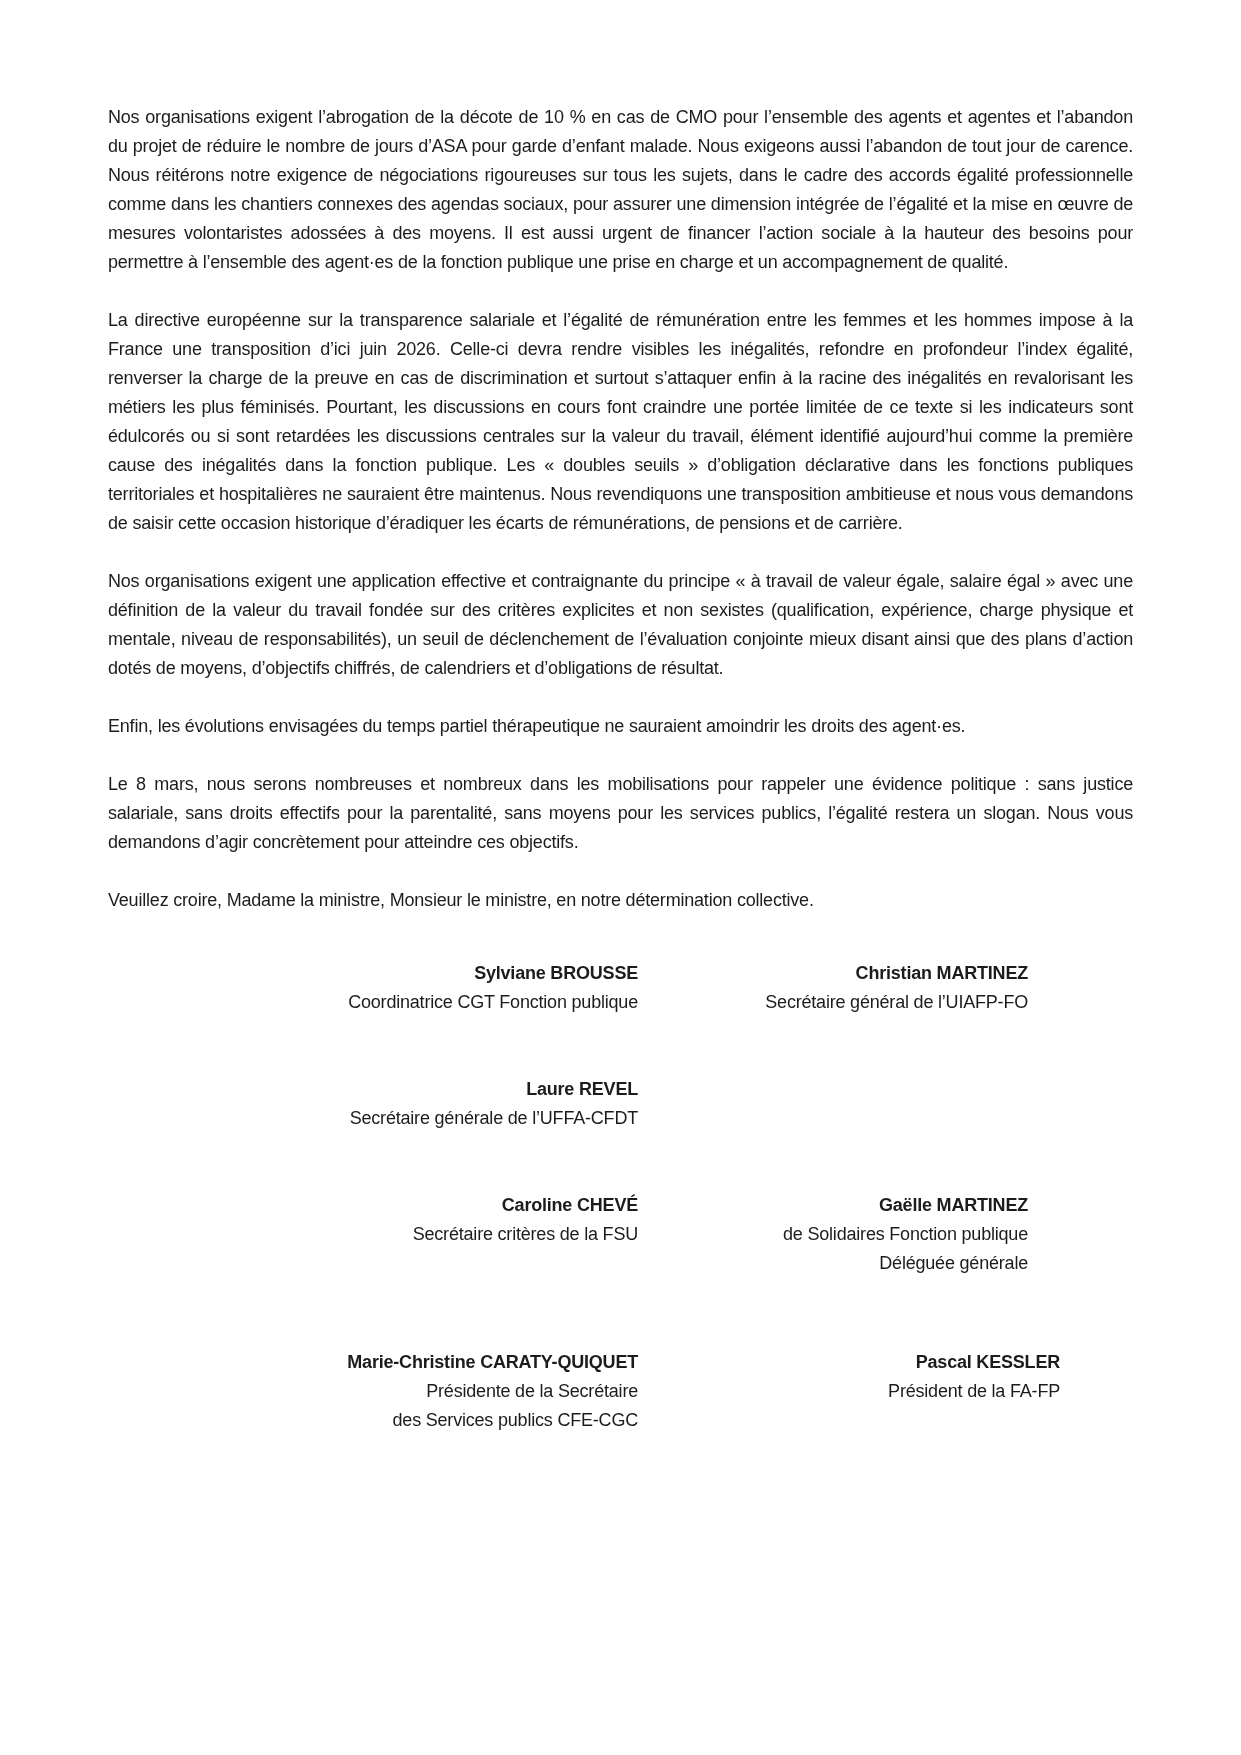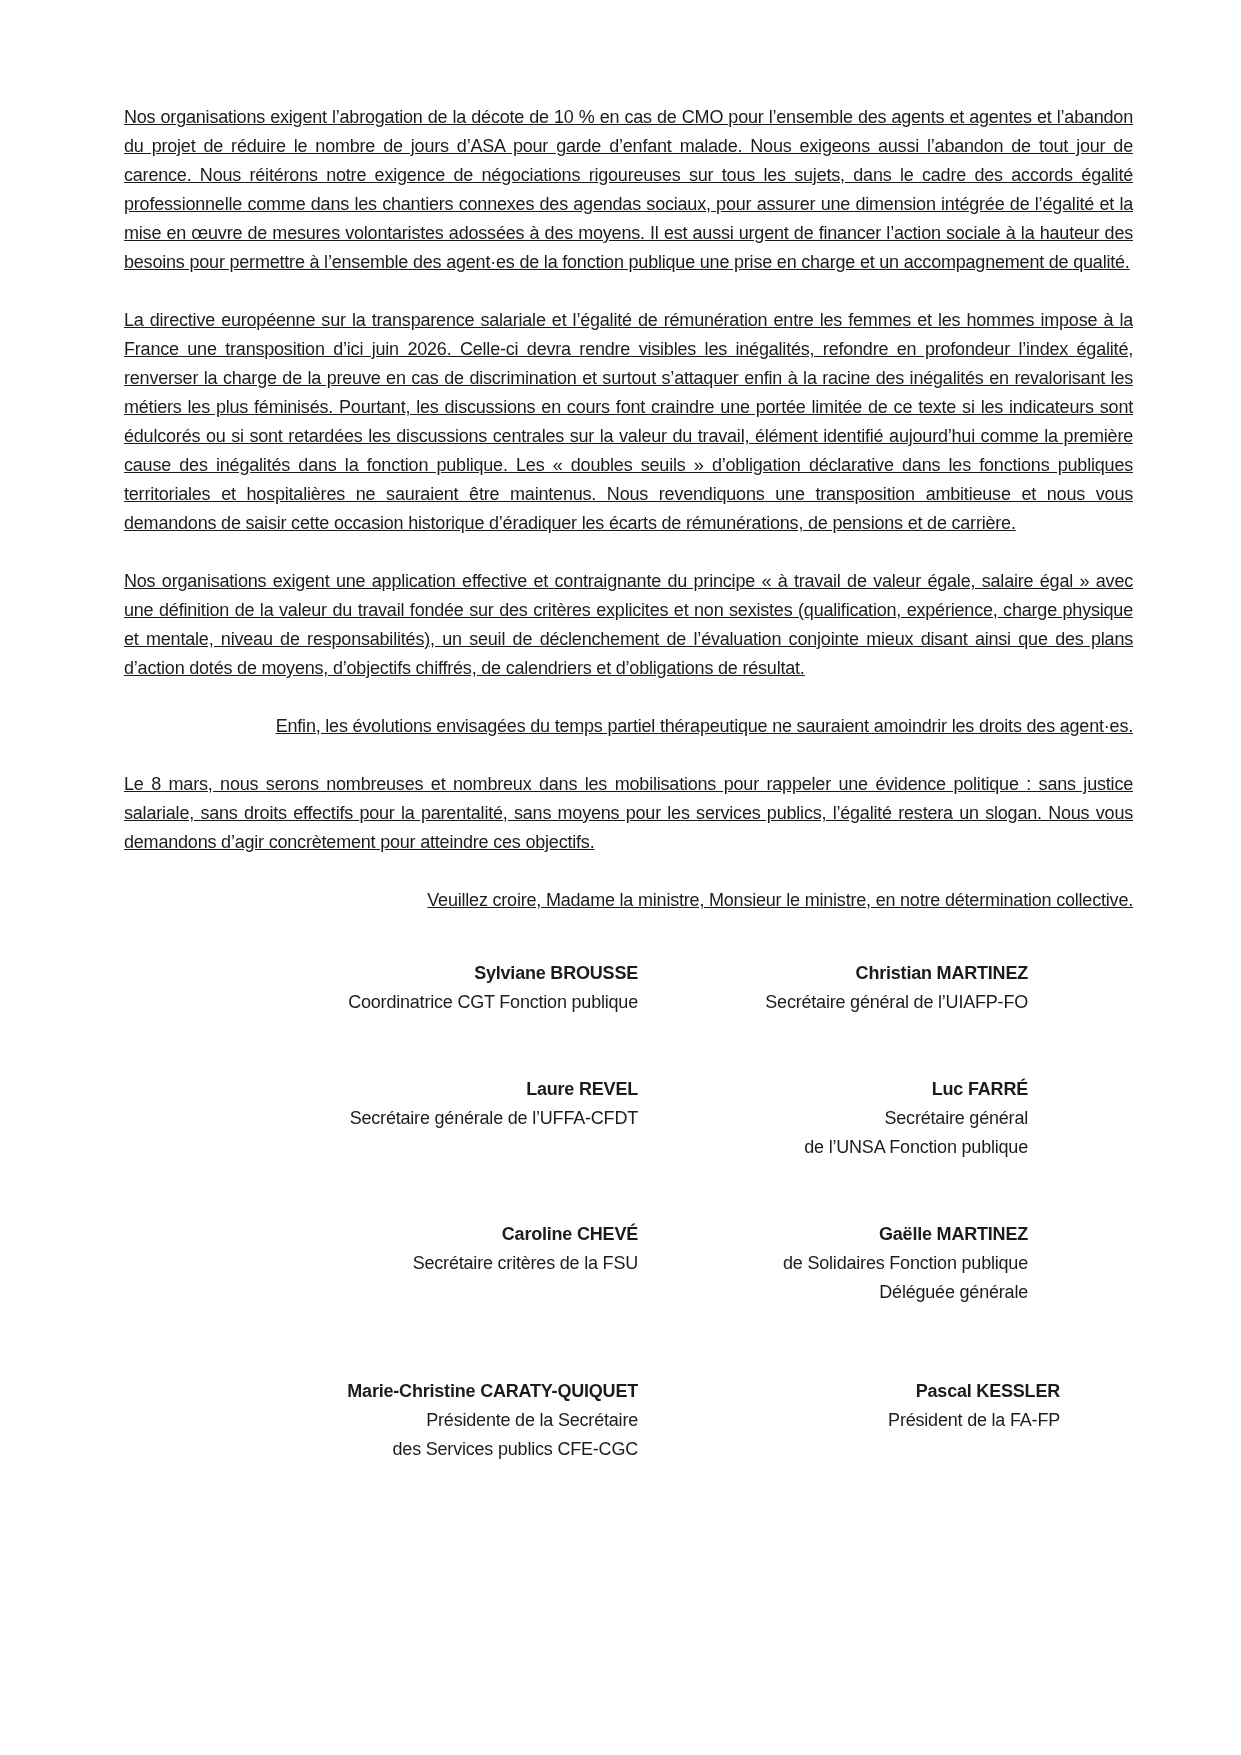--- a/index.html
+++ b/index.html
@@ -15,26 +15,25 @@
     padding: 103px 108px 60px 108px;
     background: #ffffff;
     color: #1c1c1c;
     font-family: "Liberation Sans", sans-serif;
     font-size: 18px;
     line-height: 29px;
     letter-spacing: -0.2px;
   }
   .letter-body { width: 1025px; }
   .para {
-    margin: 0 0 29px 16px;
+    margin: 0 0 29px 0;
     text-align: justify;
     text-justify: inter-word;
-    text-decoration: underline;
   }
-  .para.single-line { text-align: right; }
+  .para.single-line { text-align: left; }
   .signatures {
     margin-top: 44px;
     display: flex;
     flex-direction: column;
   }
   .sig-row {
     display: flex;
     flex-direction: row;
     margin-bottom: 58px;
   }
@@ -74,25 +73,20 @@
           <div class="sig-name">Christian MARTINEZ</div>
           <div class="sig-title">Secrétaire général de l’UIAFP-FO</div>
         </div>
       </div>
 
       <div class="sig-row">
         <div class="sig-col col-left">
           <div class="sig-name">Laure REVEL</div>
           <div class="sig-title">Secrétaire générale de l’UFFA-CFDT</div>
         </div>
-        <div class="sig-col col-right">
-          <div class="sig-name">Luc FARRÉ</div>
-          <div class="sig-title">Secrétaire général</div>
-          <div class="sig-title">de l’UNSA Fonction publique</div>
-        </div>
       </div>
 
       <div class="sig-row">
         <div class="sig-col col-left">
           <div class="sig-name">Caroline CHEVÉ</div>
           <div class="sig-title">Secrétaire critères de la FSU</div>
         </div>
         <div class="sig-col col-right">
           <div class="sig-name">Gaëlle MARTINEZ</div>
           <div class="sig-title">de Solidaires Fonction publique</div>

